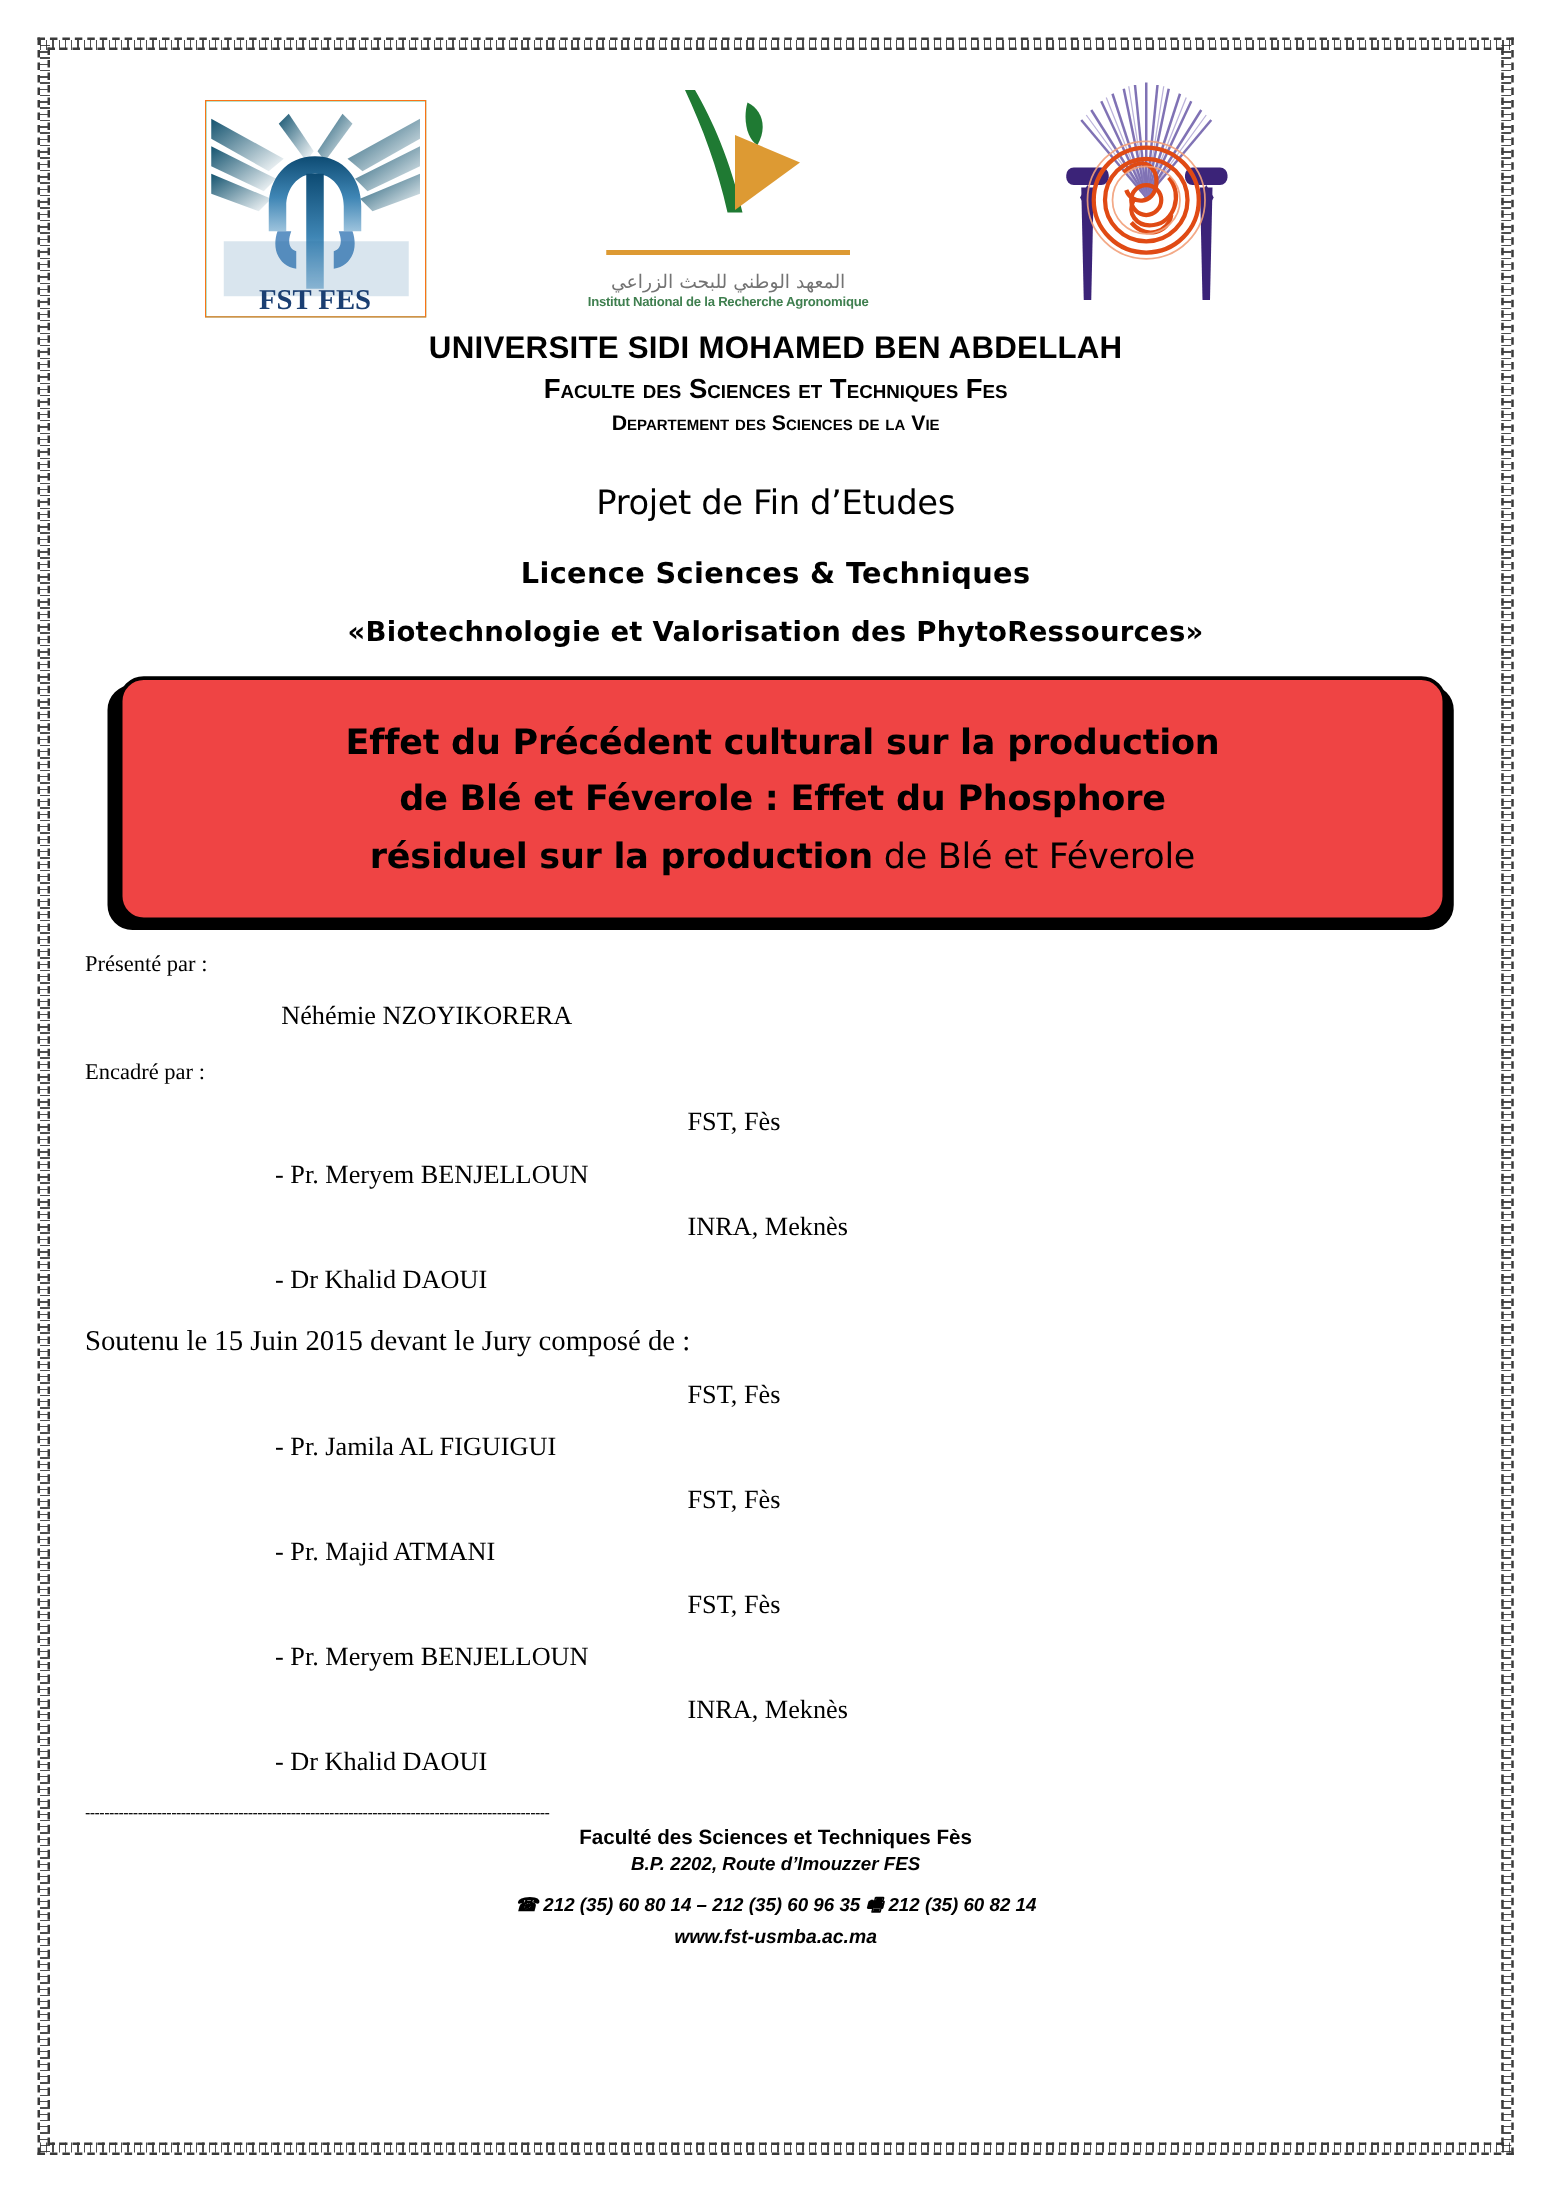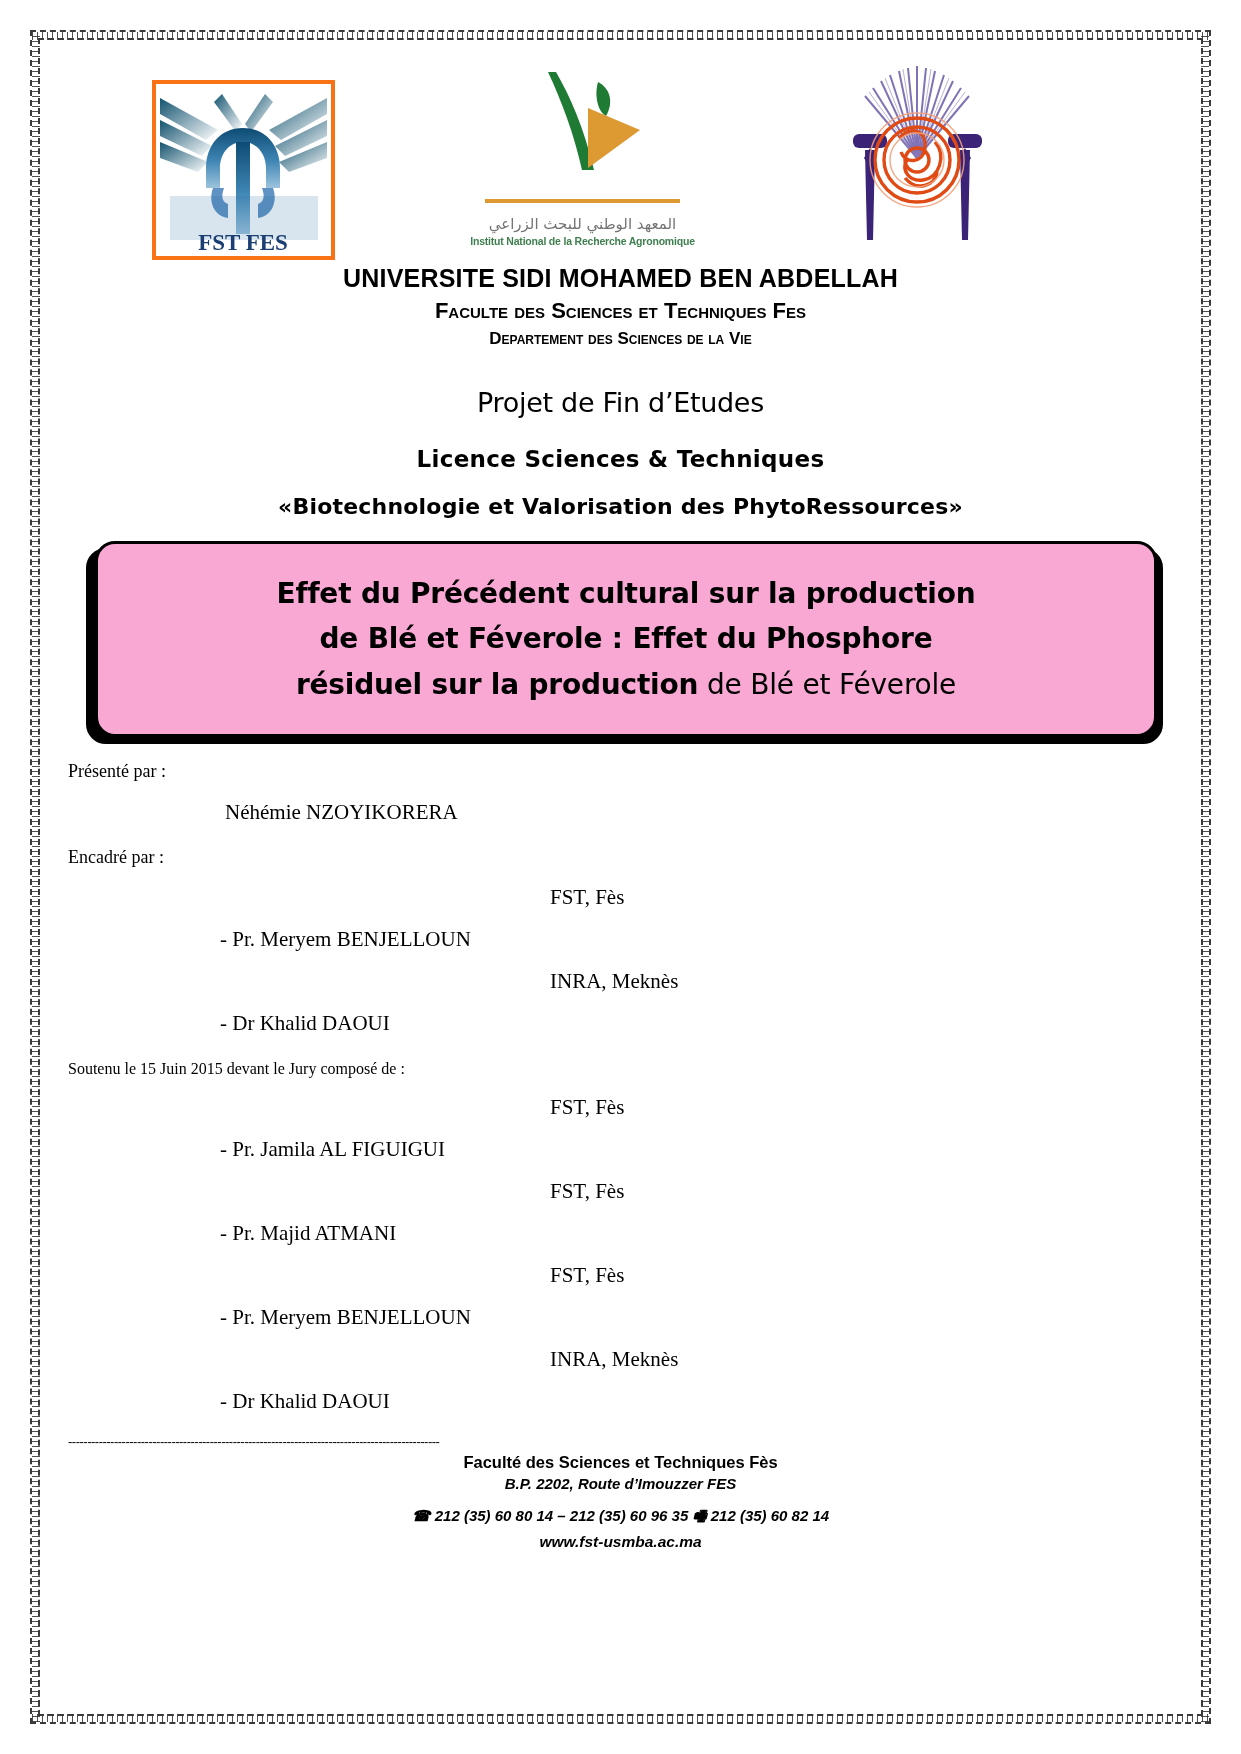--- a/index.html
+++ b/index.html
@@ -62,25 +62,25 @@
     width: 1121px;
   }
 
   
   .logo-row {
     position: relative;
     height: 210px;
   }
   .logo-fst {
     position: absolute;
-    left: 92px;
+    left: 104px;
     top: 28px;
     width: 175px;
     height: 172px;
-    border: 4px solid #f97316;
+    border: 1px solid #f97316;
     overflow: hidden;
     background: #5eead4;
   }
   .logo-inra {
     position: absolute;
     left: 410px;
     top: 10px;
     width: 225px;
     height: 190px;
     text-align: center;
@@ -175,21 +175,21 @@
     background: #000000;
   }
   .title-box {
     position: absolute;
     left: 0;
     top: 0;
     right: 4px;
     bottom: 4px;
     border: 3px solid #000000;
     border-radius: 20px;
-    background: #f9a8d4;
+    background: #ef4444;
     display: flex;
     align-items: center;
     justify-content: center;
     margin-left: 15px;
   }
   .title-text {
     text-align: center;
     font-family: "DejaVu Sans", sans-serif;
     font-size: 28px;
     line-height: 1.62;
@@ -218,21 +218,21 @@
   .person-row {
     display: flex;
     margin: 17px 0 0 160px;
     font-size: 21px;
   }
   .person-name { width: 330px; margin-top: 42px; }
   .person-aff  { width: 330px; }
 
   .soutenu {
     margin: 24px 0 0 8px;
-    font-size: 16px;
+    font-size: 23px;
   }
 
   
   .footer {
     margin-top: 20px;
     text-align: center;
     font-family: "Liberation Sans", sans-serif;
   }
   .footer-rule {
     font-family: "Liberation Sans", sans-serif;

